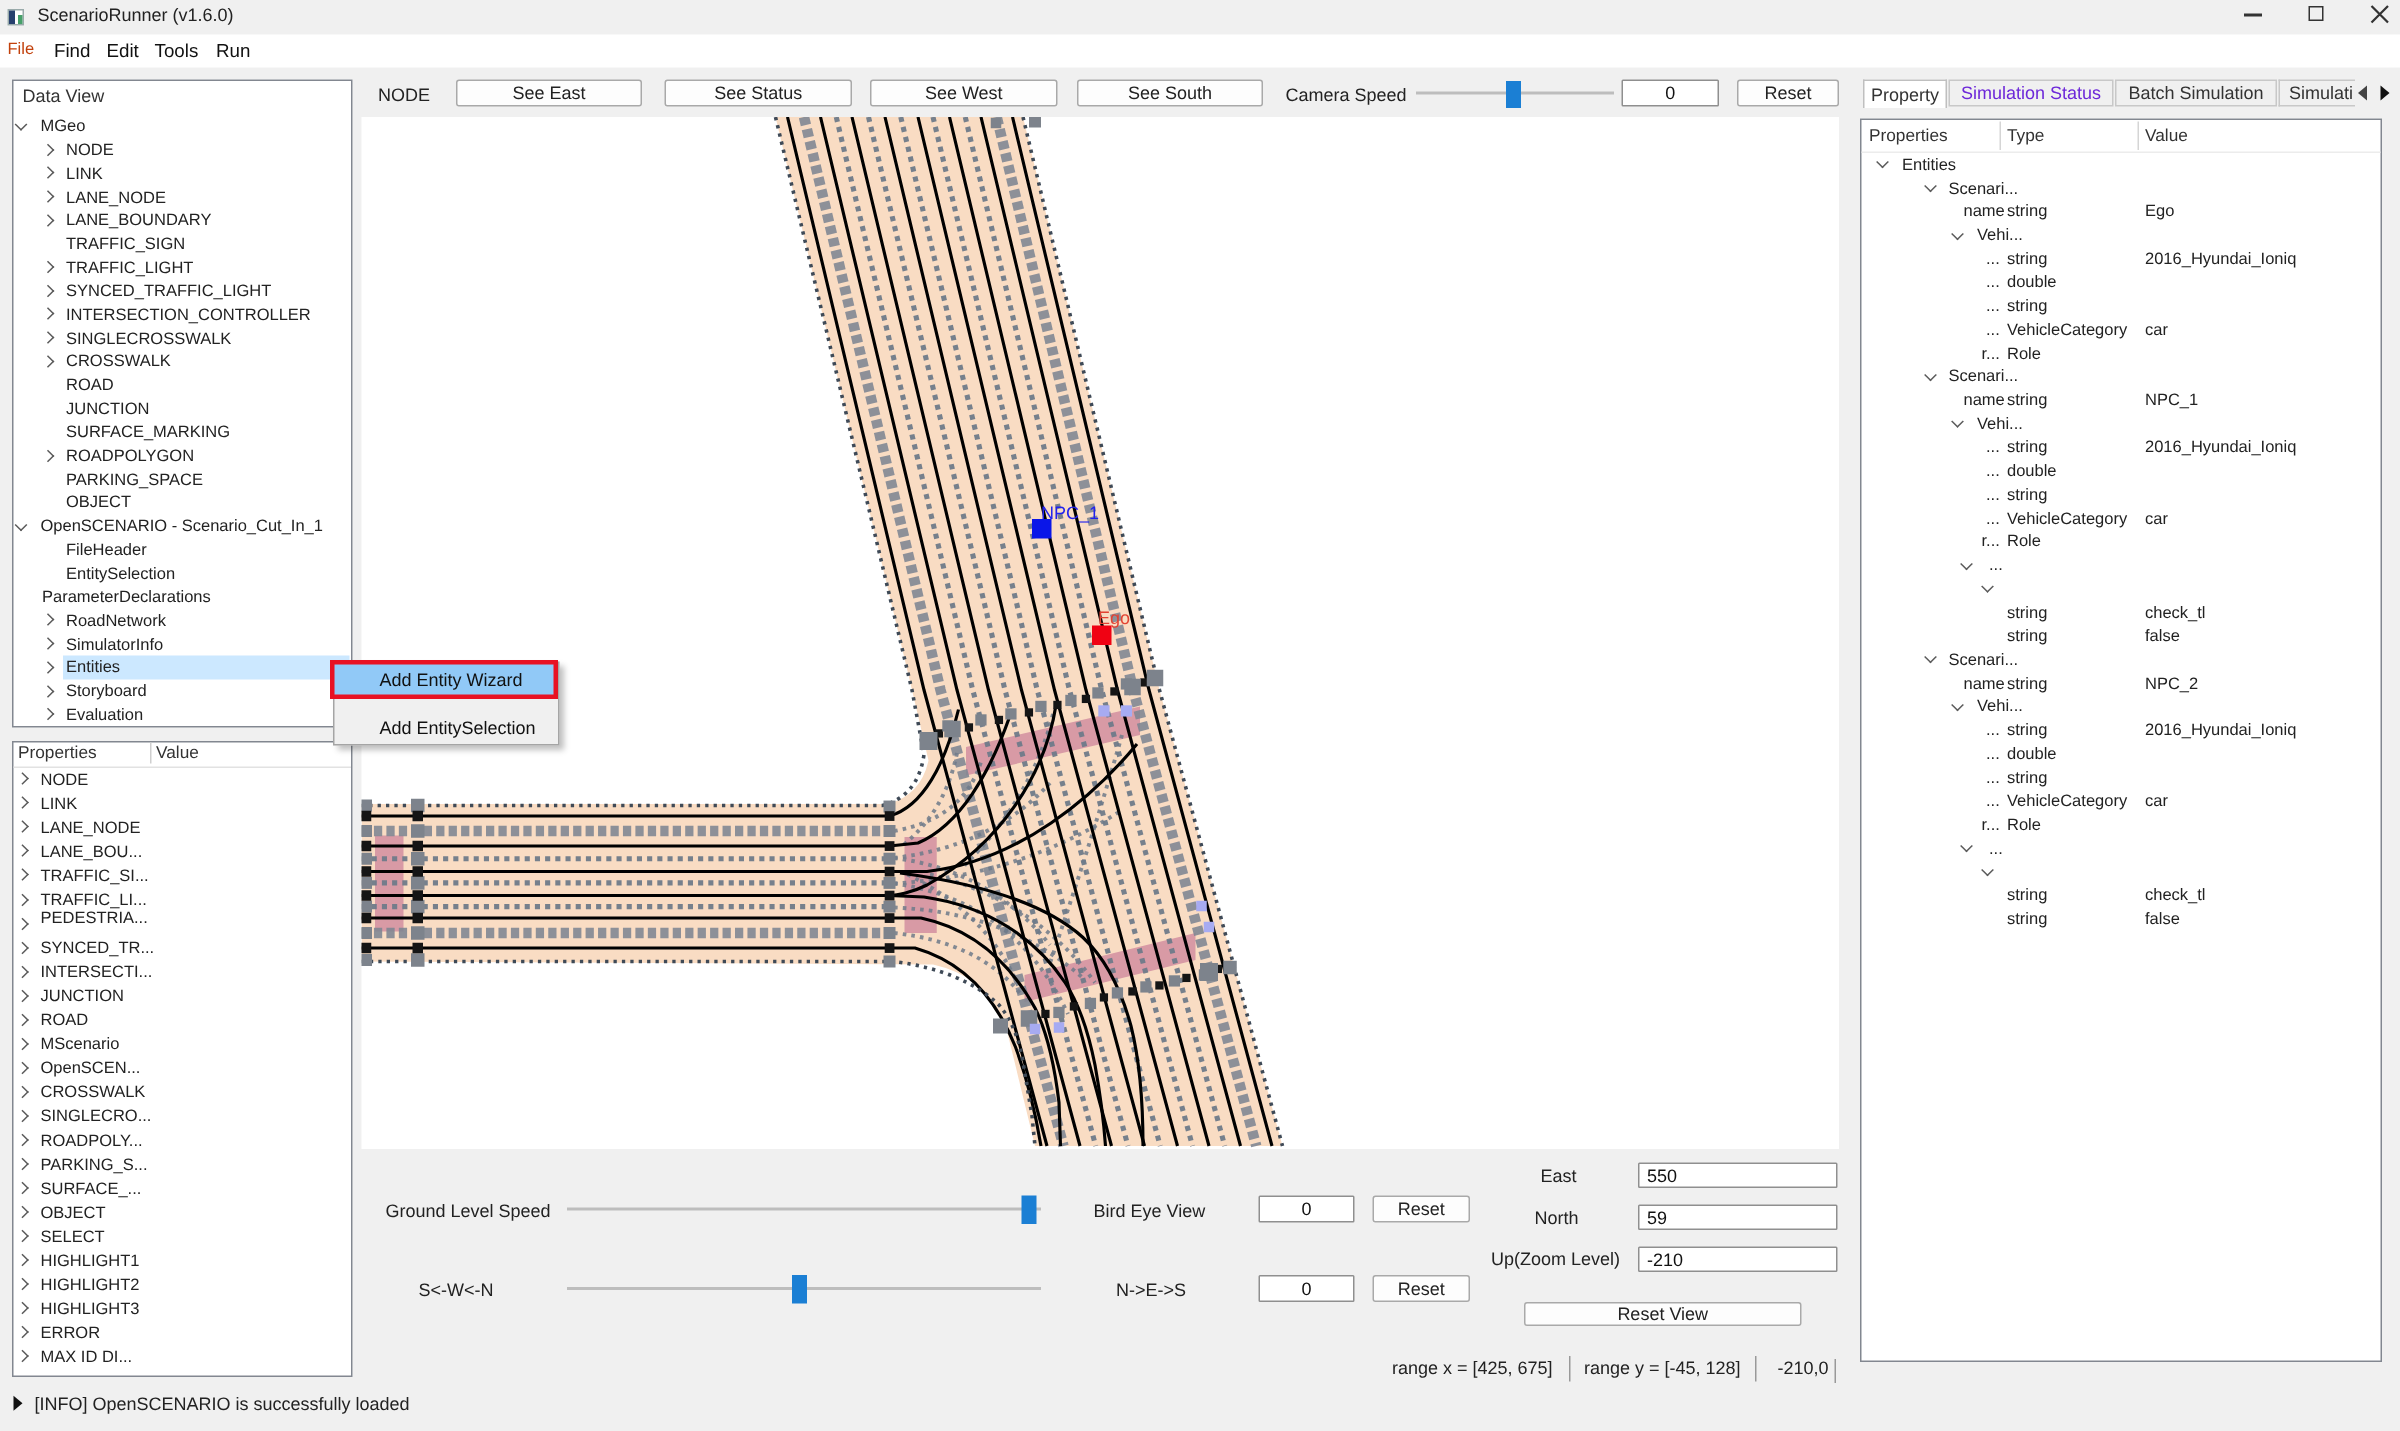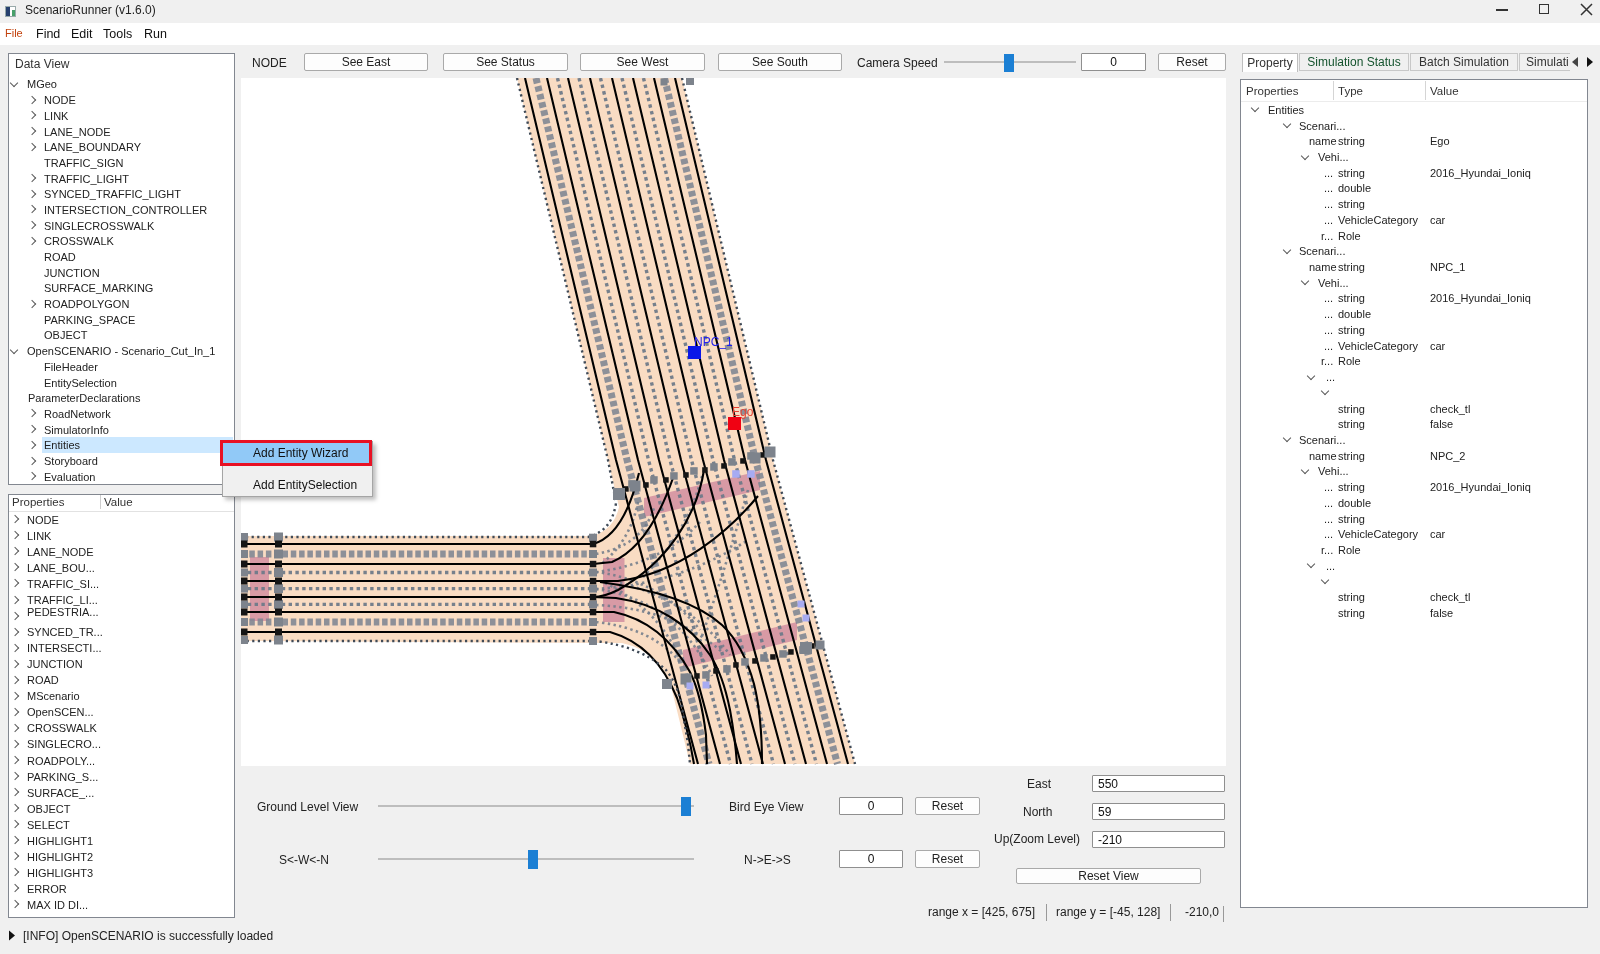--- a/index.html
+++ b/index.html
@@ -283,21 +283,21 @@
     <rect x="702.5" y="681.5" width="7" height="7" fill="#a7abf2"></rect>
     <rect x="797.5" y="600.5" width="7" height="7" fill="#a7abf2"></rect>
     <rect x="802.5" y="614.5" width="7" height="7" fill="#a7abf2"></rect>
     <rect x="660.5" y="78.5" width="7" height="7" fill="#7d838c"></rect>
     <rect x="686.0" y="77.0" width="8" height="8" fill="#7d838c"></rect>
     <rect x="688" y="346" width="13" height="13" fill="#0a16e8"></rect>
     <text x="694" y="346" font-size="12" fill="#2222ee">NPC_1</text>
     <rect x="728" y="417" width="13" height="13" fill="#f00213"></rect>
     <text x="732" y="416" font-size="12" fill="#e24333">Ego</text>
   </svg>
-<div class="lbl" style="left:257px;top:800px">Ground Level View</div>
+<div class="lbl" style="left:257px;top:800px">Ground Level Speed</div>
 <div class="groove" style="left:378px;top:805px;width:316px"></div>
 <div class="handle" style="left:681px;top:797px;height:19px"></div>
 <div class="lbl" style="left:729px;top:800px">Bird Eye View</div>
 <div class="inp" style="left:839px;top:797px;width:64px;height:18px;justify-content:center">0</div>
 <div class="btn" style="left:915px;top:797px;width:65px;height:18px">Reset</div>
 <div class="lbl" style="left:279px;top:853px">S&lt;-W&lt;-N</div>
 <div class="groove" style="left:378px;top:858px;width:316px"></div>
 <div class="handle" style="left:528px;top:850px;height:19px"></div>
 <div class="lbl" style="left:744px;top:853px">N-&gt;E-&gt;S</div>
 <div class="inp" style="left:839px;top:850px;width:64px;height:18px;justify-content:center">0</div>
@@ -309,21 +309,21 @@
 <div class="lbl" style="left:994px;top:832px">Up(Zoom Level)</div>
 <div class="inp" style="left:1092px;top:831px;width:133px;height:17px;padding-left:5px">-210</div>
 <div class="btn" style="left:1016px;top:868px;width:185px;height:16px">Reset View</div>
 <div class="lbl" style="left:928px;top:905px">range x = [425, 675]</div>
 <div class="abs" style="left:1046px;top:904px;width:1px;height:17px;background:#999"></div>
 <div class="lbl" style="left:1056px;top:905px">range y = [-45, 128]</div>
 <div class="abs" style="left:1170px;top:904px;width:1px;height:17px;background:#999"></div>
 <div class="lbl" style="left:1185px;top:905px">-210,0</div>
 <div class="abs" style="left:1223px;top:906px;width:1px;height:16px;background:#999"></div>
 <div class="abs" style="left:1242px;top:53px;width:56px;height:19px;background:#fff;border:1px solid #bfbfbf;border-bottom:none;display:flex;align-items:center;justify-content:center;color:#333">Property</div>
-<div class="abs" style="left:1299px;top:53px;width:110px;height:18px;border:1px solid #c8c8c8;display:flex;align-items:center;justify-content:center;color:#14532d">Simulation Status</div>
+<div class="abs" style="left:1299px;top:53px;width:110px;height:18px;border:1px solid #c8c8c8;display:flex;align-items:center;justify-content:center;color:#6d28d9">Simulation Status</div>
 <div class="abs" style="left:1410px;top:53px;width:108px;height:18px;border:1px solid #c8c8c8;display:flex;align-items:center;justify-content:center;color:#333">Batch Simulation</div>
 <div class="abs" style="left:1519px;top:53px;width:51px;height:18px;border:1px solid #c8c8c8;border-right:none;display:flex;align-items:center;color:#333;padding-left:6px;overflow:hidden">Simulati</div>
 <svg class="abs" style="left:1570px;top:56px" width="26" height="12">
     <path d="M8,1 L2,6 L8,11 Z" fill="#444"></path>
     <path d="M17,1 L23,6 L17,11 Z" fill="#111"></path>
   </svg>
 <div class="panel" style="left:1240px;top:79px;width:348px;height:829px"></div>
 <div class="lbl" style="left:1246px;top:85px;color:#333;font-size:11.5px">Properties</div>
 <div class="lbl" style="left:1338px;top:85px;color:#333;font-size:11.5px">Type</div>
 <div class="lbl" style="left:1430px;top:85px;color:#333;font-size:11.5px">Value</div>

